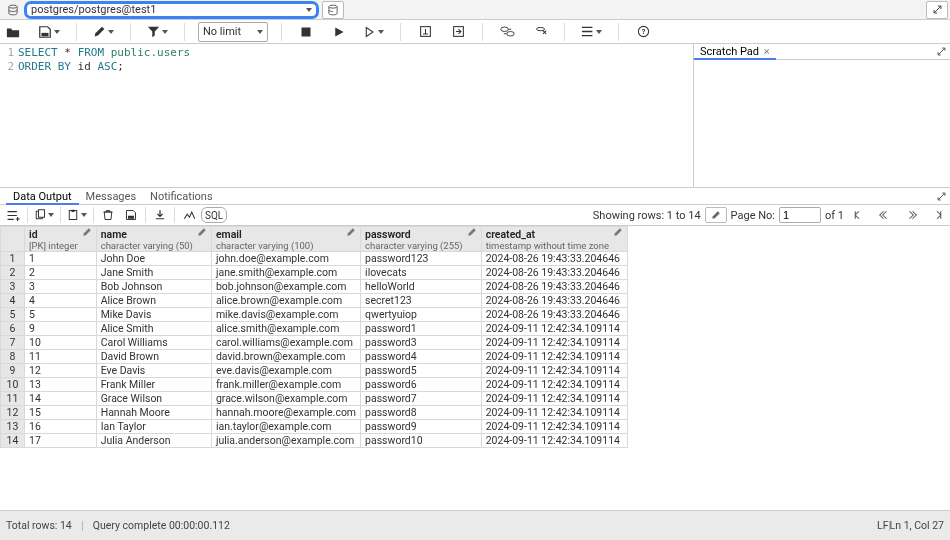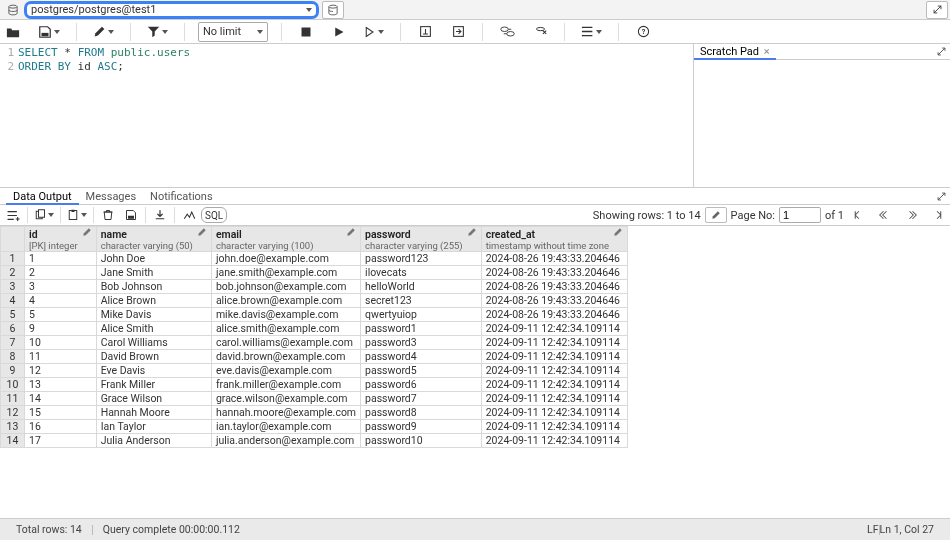--- a/index.html
+++ b/index.html
@@ -65,21 +65,21 @@
   table.grid th { background: #e7e7e7; font-weight: normal; position: relative; }
   table.grid th.rowhead, table.grid td.rowhead { background: #e7e7e7; text-align: center; width: 24px; }
   .colhead-inner { display: flex; align-items: flex-start; gap: 4px; height: 24px; }
   .colhead-text { line-height: 11px; padding-top: 2px; }
   .colhead-text .colname { font-weight: 600; color: #222; }
   .colhead-text .coltype { color: #666; font-size: 9.5px; }
   .colhead-edit { margin-left: auto; color: #777; }
   td.num { text-align: right; padding-right: 6px; }
 
   
-  .status { position: absolute; bottom: 0; left: 0; right: 0; height: 22px; background: #eaeaea; border-top: 1px solid #ccc; display: flex; align-items: center; padding: 0 16px; gap: 10px; font-size: 10.5px; color: #444; }
+  .status { position: absolute; bottom: 0; left: 0; right: 0; height: 30px; background: #eaeaea; border-top: 1px solid #ccc; display: flex; align-items: center; padding: 0 6px; gap: 10px; font-size: 10.5px; color: #444; }
   .status .sep { width: 1px; height: 10px; background: #bbb; }
   .status .right { margin-left: auto; display: flex; align-items: center; }
 
   .chev { width: 0; height: 0; border-left: 3px solid transparent; border-right: 3px solid transparent; border-top: 4px solid #555; display: inline-block; }
   .chev.small { border-left-width:3px; border-right-width:3px; border-top-width:4px; }
 </style>
 </head>
 <body>
 
 <div class="conn-bar">

